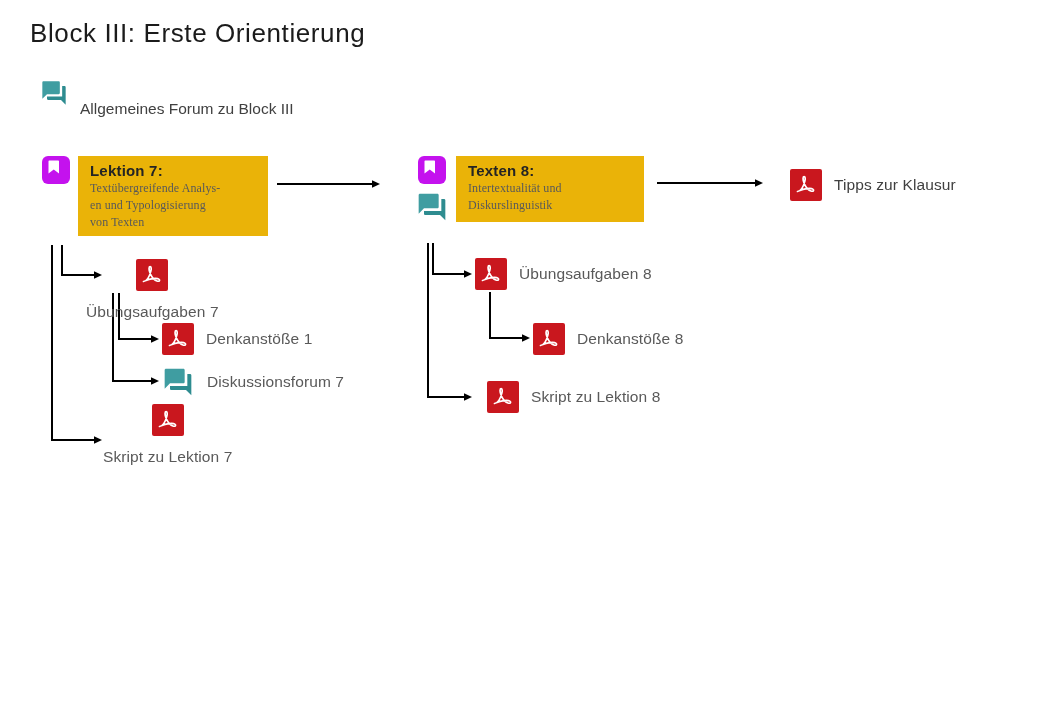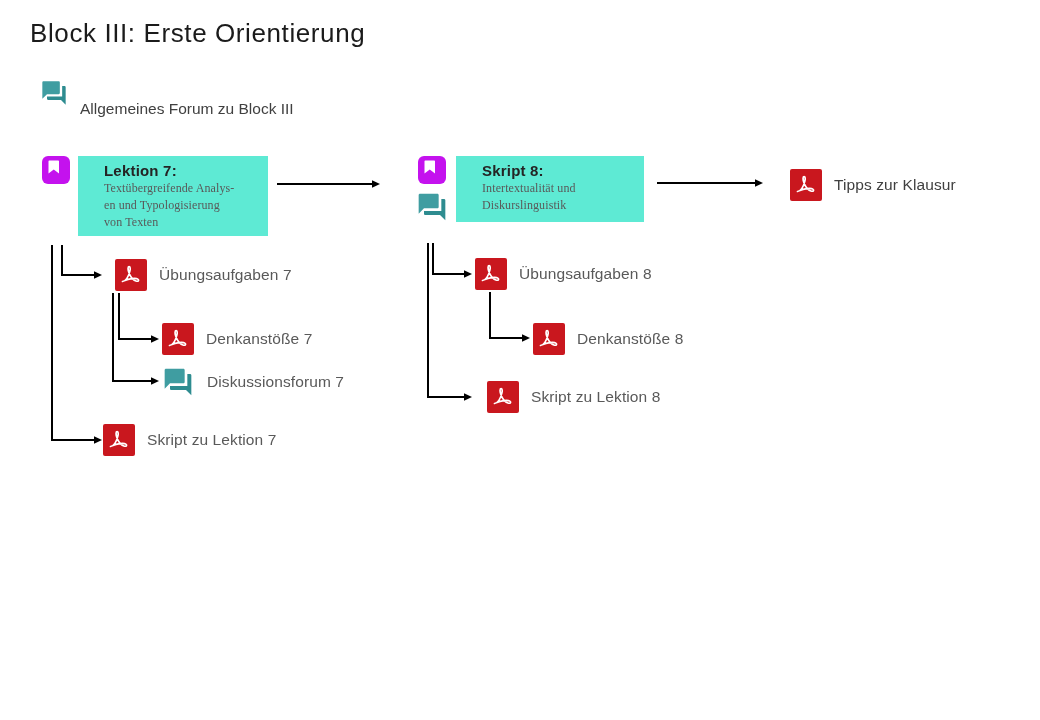--- a/index.html
+++ b/index.html
@@ -14,21 +14,21 @@
   .hdr-forum{
     position:absolute;left:40px;top:68px;display:flex;align-items:center;gap:12px;
     cursor:pointer;
   }
   .hdr-forum .lbl{font-size:15.5px;color:#404040;margin-top:32px;}
 
   .lesson-icon{
     position:absolute;width:28px;height:28px;border-radius:6px;background:#c412ee;
   }
   .lesson-box{
-    position:absolute;background:#5eead4;box-sizing:border-box;padding:6px 12px 6px 26px;
+    position:absolute;background:#eab308;box-sizing:border-box;padding:6px 12px 6px 12px;
   }
   .lesson-box .bx-title{
     font-size:15px;font-weight:700;color:#242424;letter-spacing:0.2px;margin:0 0 1px 0;
   }
   .lesson-box .bx-line{
     font-size:12px;color:#595959;line-height:17px;letter-spacing:0.1px;font-family:Liberation Serif, serif;
   }
 
   .res-row{
     position:absolute;display:flex;align-items:center;gap:12px;cursor:pointer;
@@ -93,58 +93,58 @@
       <path d="M6.5 5.2 c0-.4 .3-.7 .7-.7 h9.1 c.4 0 .7 .3 .7 .7 V17.5 l-5.25-4.1 -5.25 4.1 z" fill="#ffffff"></path>
     </svg>
   </div>
   <div style="position:absolute;left:416px;top:191px;">
     <svg class="svg-icon" width="32" height="32" viewBox="0 0 24 24">
       <path d="M17 12 V3 c0-.55-.45-1-1-1 H3 c-.55 0-1 .45-1 1 v14 l4-4 h10 c.55 0 1-.45 1-1 z" fill="#3f9da1"></path>
       <path d="M21 6 h-2 v9 H6 v2 c0 .55 .45 1 1 1 h11 l4 4 V7 c0-.55-.45-1-1-1 z" fill="#2e8c90"></path>
     </svg>
   </div>
   <div class="lesson-box" style="left:456px;top:156px;width:188px;height:66px;">
-    <div class="bx-title">Skript 8:</div>
+    <div class="bx-title">Texten 8:</div>
     <div class="bx-line">Intertextualität und</div>
     <div class="bx-line">Diskurslinguistik</div>
   </div>
 
   <div class="res-row" style="left:790px;top:169px;">
     <svg class="svg-icon" width="32" height="32" viewBox="0 0 32 32">
       <rect width="32" height="32" rx="2" fill="#c9171e"></rect>
       <path d="M7.5 22.5 C10.8 22 13.6 17 14.8 12.4 C15.5 9.8 15.3 7.6 14.1 7.6 C12.8 7.6 12.8 10.3 13.7 13 C14.9 16.6 17.7 20.9 20.9 22 C23.2 22.8 24.5 21.3 22.8 20.1 C20.8 18.7 13.6 19.7 9.9 21.5" stroke="#ffffff" stroke-width="1.7" fill="none" stroke-linecap="round"></path>
     </svg>
     <span class="lbl" style="color:#404040;">Tipps zur Klausur</span>
   </div>
 
-  <div class="res-row" style="left:115px;top:259px;">
+  <div class="res-row" style="left:86px;top:259px;flex-direction:column;">
     <svg class="svg-icon" width="32" height="32" viewBox="0 0 32 32">
       <rect width="32" height="32" rx="2" fill="#c9171e"></rect>
       <path d="M7.5 22.5 C10.8 22 13.6 17 14.8 12.4 C15.5 9.8 15.3 7.6 14.1 7.6 C12.8 7.6 12.8 10.3 13.7 13 C14.9 16.6 17.7 20.9 20.9 22 C23.2 22.8 24.5 21.3 22.8 20.1 C20.8 18.7 13.6 19.7 9.9 21.5" stroke="#ffffff" stroke-width="1.7" fill="none" stroke-linecap="round"></path>
     </svg>
     <span class="lbl">Übungsaufgaben 7</span>
   </div>
 
   <div class="res-row" style="left:162px;top:323px;">
     <svg class="svg-icon" width="32" height="32" viewBox="0 0 32 32">
       <rect width="32" height="32" rx="2" fill="#c9171e"></rect>
       <path d="M7.5 22.5 C10.8 22 13.6 17 14.8 12.4 C15.5 9.8 15.3 7.6 14.1 7.6 C12.8 7.6 12.8 10.3 13.7 13 C14.9 16.6 17.7 20.9 20.9 22 C23.2 22.8 24.5 21.3 22.8 20.1 C20.8 18.7 13.6 19.7 9.9 21.5" stroke="#ffffff" stroke-width="1.7" fill="none" stroke-linecap="round"></path>
     </svg>
-    <span class="lbl">Denkanstöße 7</span>
+    <span class="lbl">Denkanstöße 1</span>
   </div>
 
   <div class="res-row" style="left:162px;top:366px;gap:13px;">
     <svg class="svg-icon" width="32" height="32" viewBox="0 0 24 24">
       <path d="M17 12 V3 c0-.55-.45-1-1-1 H3 c-.55 0-1 .45-1 1 v14 l4-4 h10 c.55 0 1-.45 1-1 z" fill="#3f9da1"></path>
       <path d="M21 6 h-2 v9 H6 v2 c0 .55 .45 1 1 1 h11 l4 4 V7 c0-.55-.45-1-1-1 z" fill="#2e8c90"></path>
     </svg>
     <span class="lbl">Diskussionsforum 7</span>
   </div>
 
-  <div class="res-row" style="left:103px;top:424px;">
+  <div class="res-row" style="left:103px;top:404px;flex-direction:column;">
     <svg class="svg-icon" width="32" height="32" viewBox="0 0 32 32">
       <rect width="32" height="32" rx="2" fill="#c9171e"></rect>
       <path d="M7.5 22.5 C10.8 22 13.6 17 14.8 12.4 C15.5 9.8 15.3 7.6 14.1 7.6 C12.8 7.6 12.8 10.3 13.7 13 C14.9 16.6 17.7 20.9 20.9 22 C23.2 22.8 24.5 21.3 22.8 20.1 C20.8 18.7 13.6 19.7 9.9 21.5" stroke="#ffffff" stroke-width="1.7" fill="none" stroke-linecap="round"></path>
     </svg>
     <span class="lbl">Skript zu Lektion 7</span>
   </div>
 
   <div class="res-row" style="left:475px;top:258px;">
     <svg class="svg-icon" width="32" height="32" viewBox="0 0 32 32">
       <rect width="32" height="32" rx="2" fill="#c9171e"></rect>

